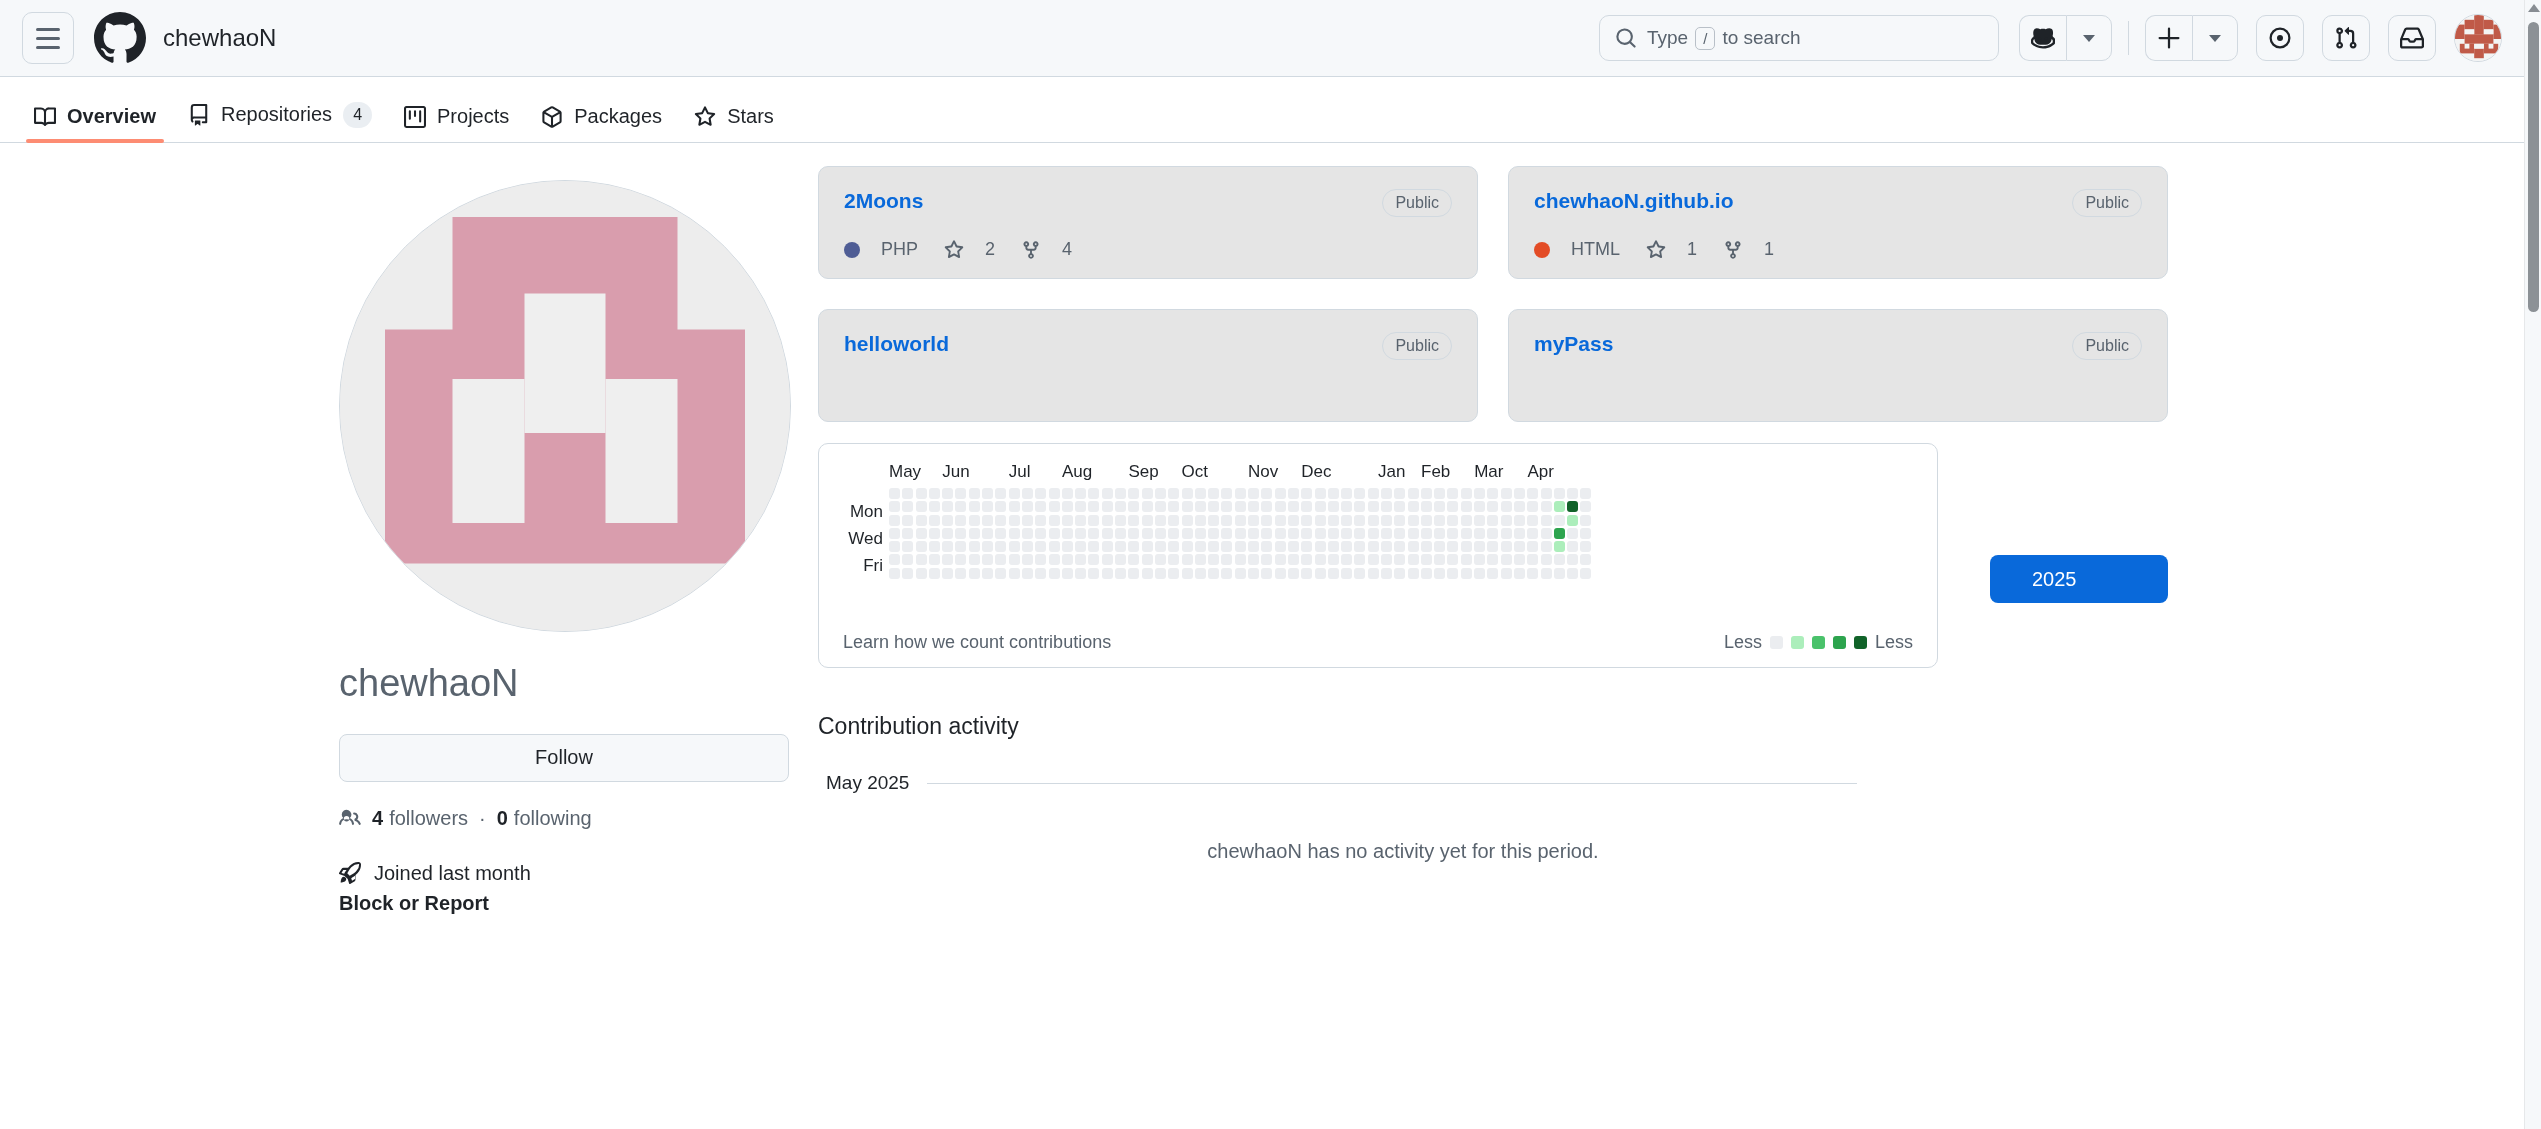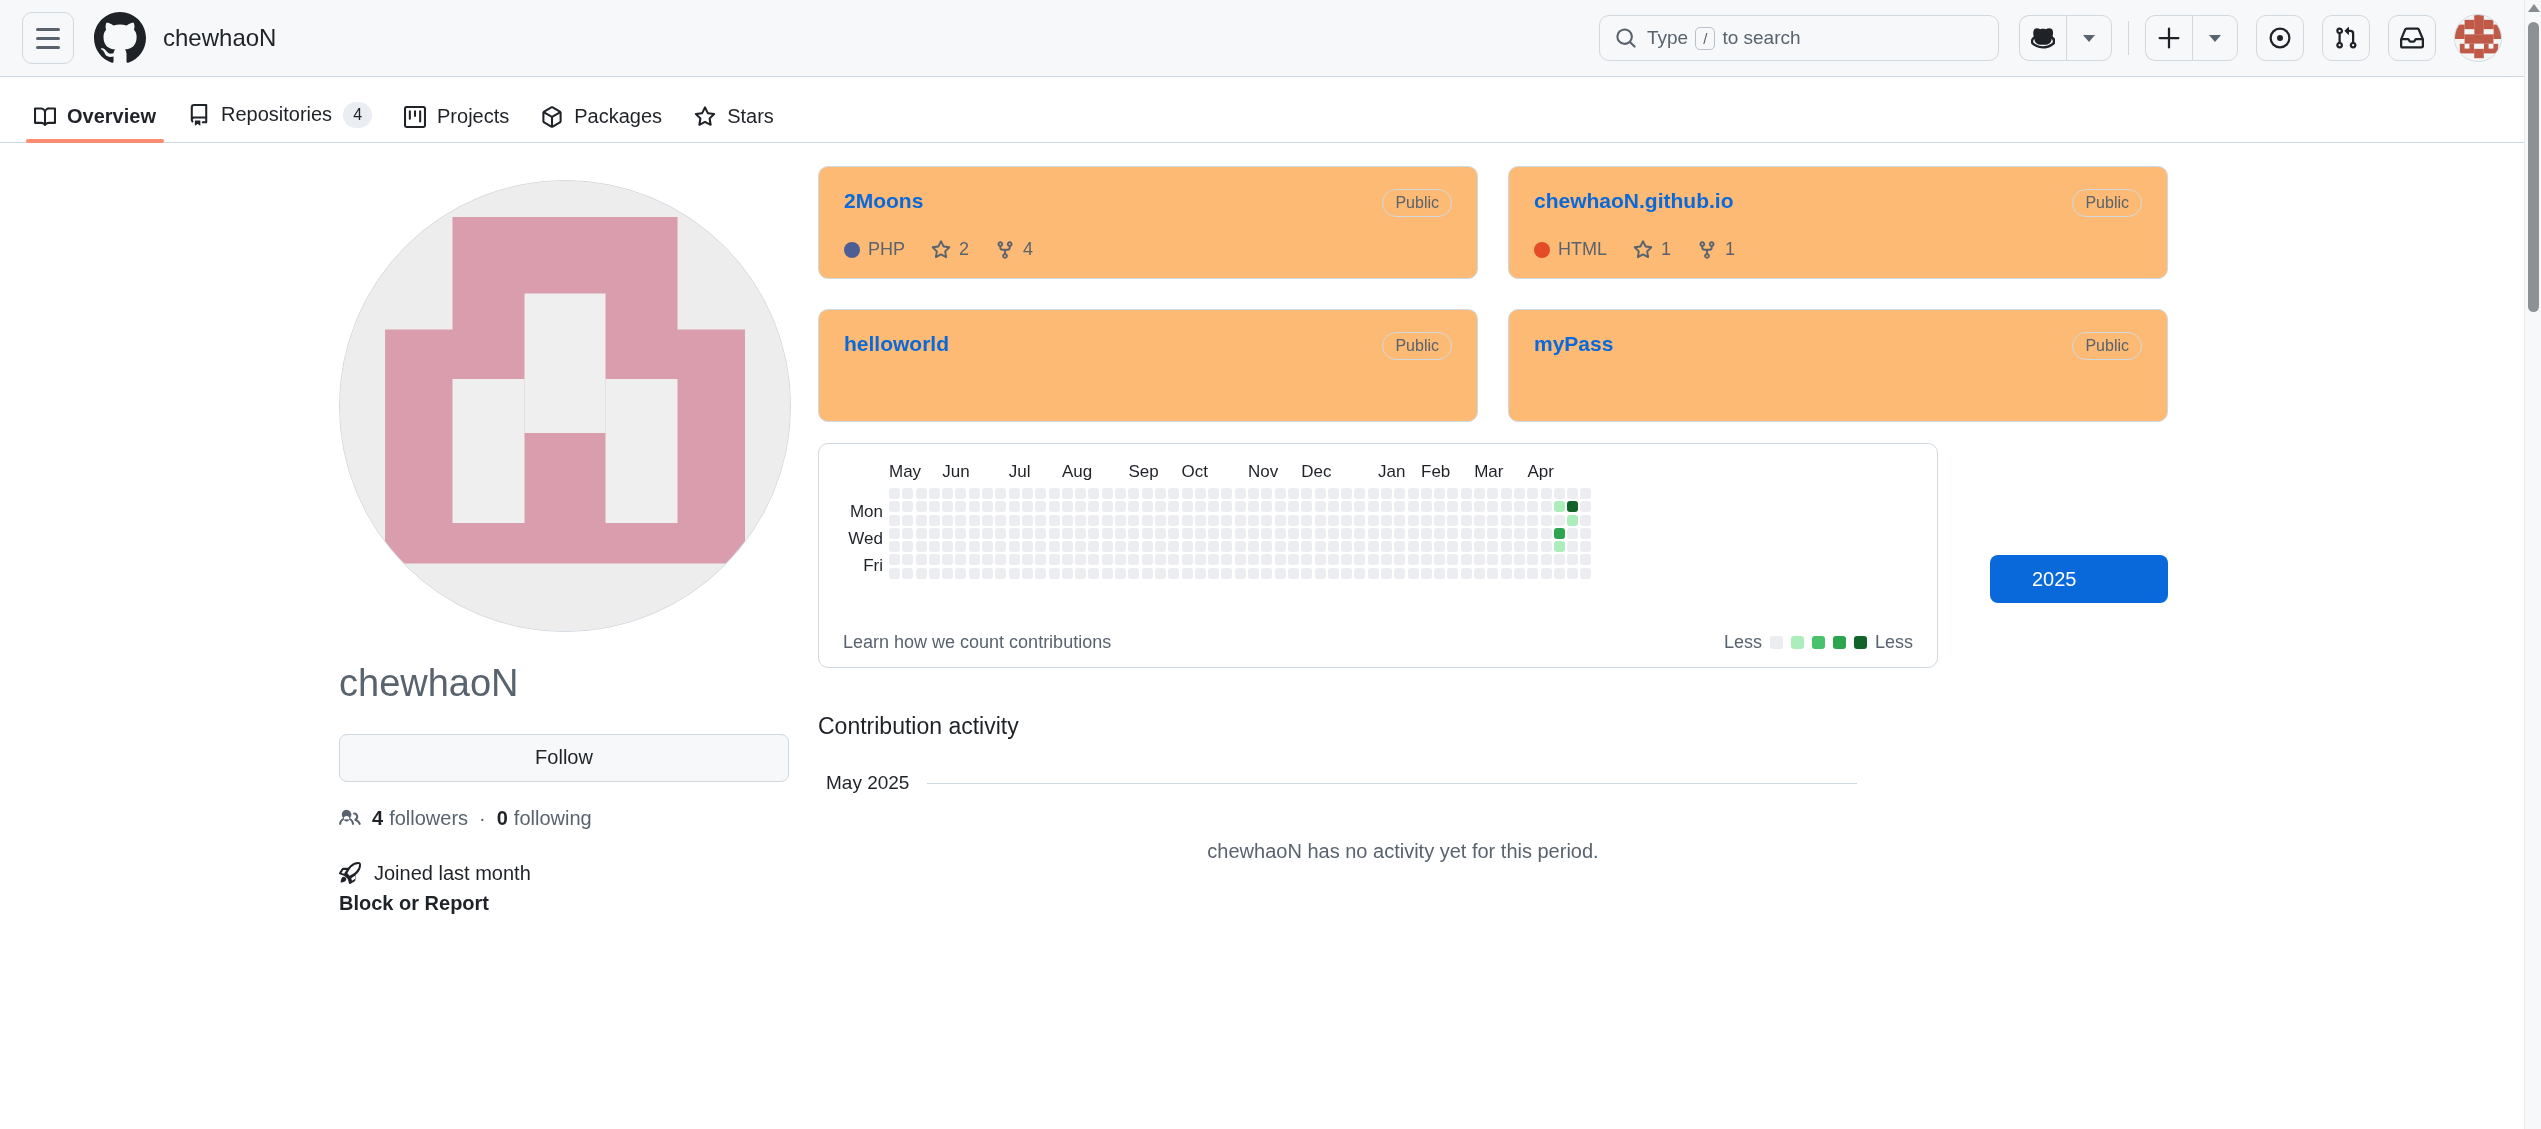--- a/index.html
+++ b/index.html
@@ -117,32 +117,32 @@
   .block-report { margin-top: 7px; font-size:20px; font-weight:600; color:#1f2328; cursor:pointer; }
 
   
   .main { position:absolute; left: 818px; top: 0; width: 1350px; }
   .section-title { font-size: 23px; font-weight:400; color:#1f2328; }
 
   .repo-grid {
     margin-top: 23px; display:grid; grid-template-columns: 1fr 1fr; gap: 30px;
   }
   .repo-card {
-    border:1px solid #d1d9e0; border-radius:10px; background:#fdba74;
+    border:1px solid #d1d9e0; border-radius:10px; background:#e5e5e5;
     padding: 22px 25px; height: 113px; position:relative;
   }
   .repo-head { display:flex; align-items:flex-start; justify-content:space-between; }
   .repo-name { font-size: 21px; font-weight:600; color:#0969da; cursor:pointer; }
   .badge-public {
     border:1px solid #d1d9e0; border-radius:20px; color:#59636e;
     font-size: 16px; padding: 1px 12px; line-height:1.5; white-space:nowrap;
   }
   .repo-desc { margin-top: 14px; font-size:18px; color:#59636e; }
   .repo-meta { margin-top: 22px; display:flex; align-items:center; gap: 26px; font-size:18px; color:#59636e; }
-  .meta-item { display:flex; align-items:center; gap:8px; }
+  .meta-item { display:flex; align-items:center; gap:21px; }
   .lang-dot { width:16px; height:16px; border-radius:50%; display:inline-block; }
 
   
   .contrib-header { margin-top: 46px; display:flex; align-items:flex-start; }
   .contrib-title { font-size: 23px; color:#1f2328; }
   .year-btn {
     position:absolute; right: 0; top: 412px; width: 178px; height: 48px;
     background:#0969da; color:#fff; border-radius:8px; border:none;
     font-size: 20px; display:flex; align-items:center; padding-left: 42px; cursor:pointer;
     font-family:"Liberation Sans", sans-serif;

